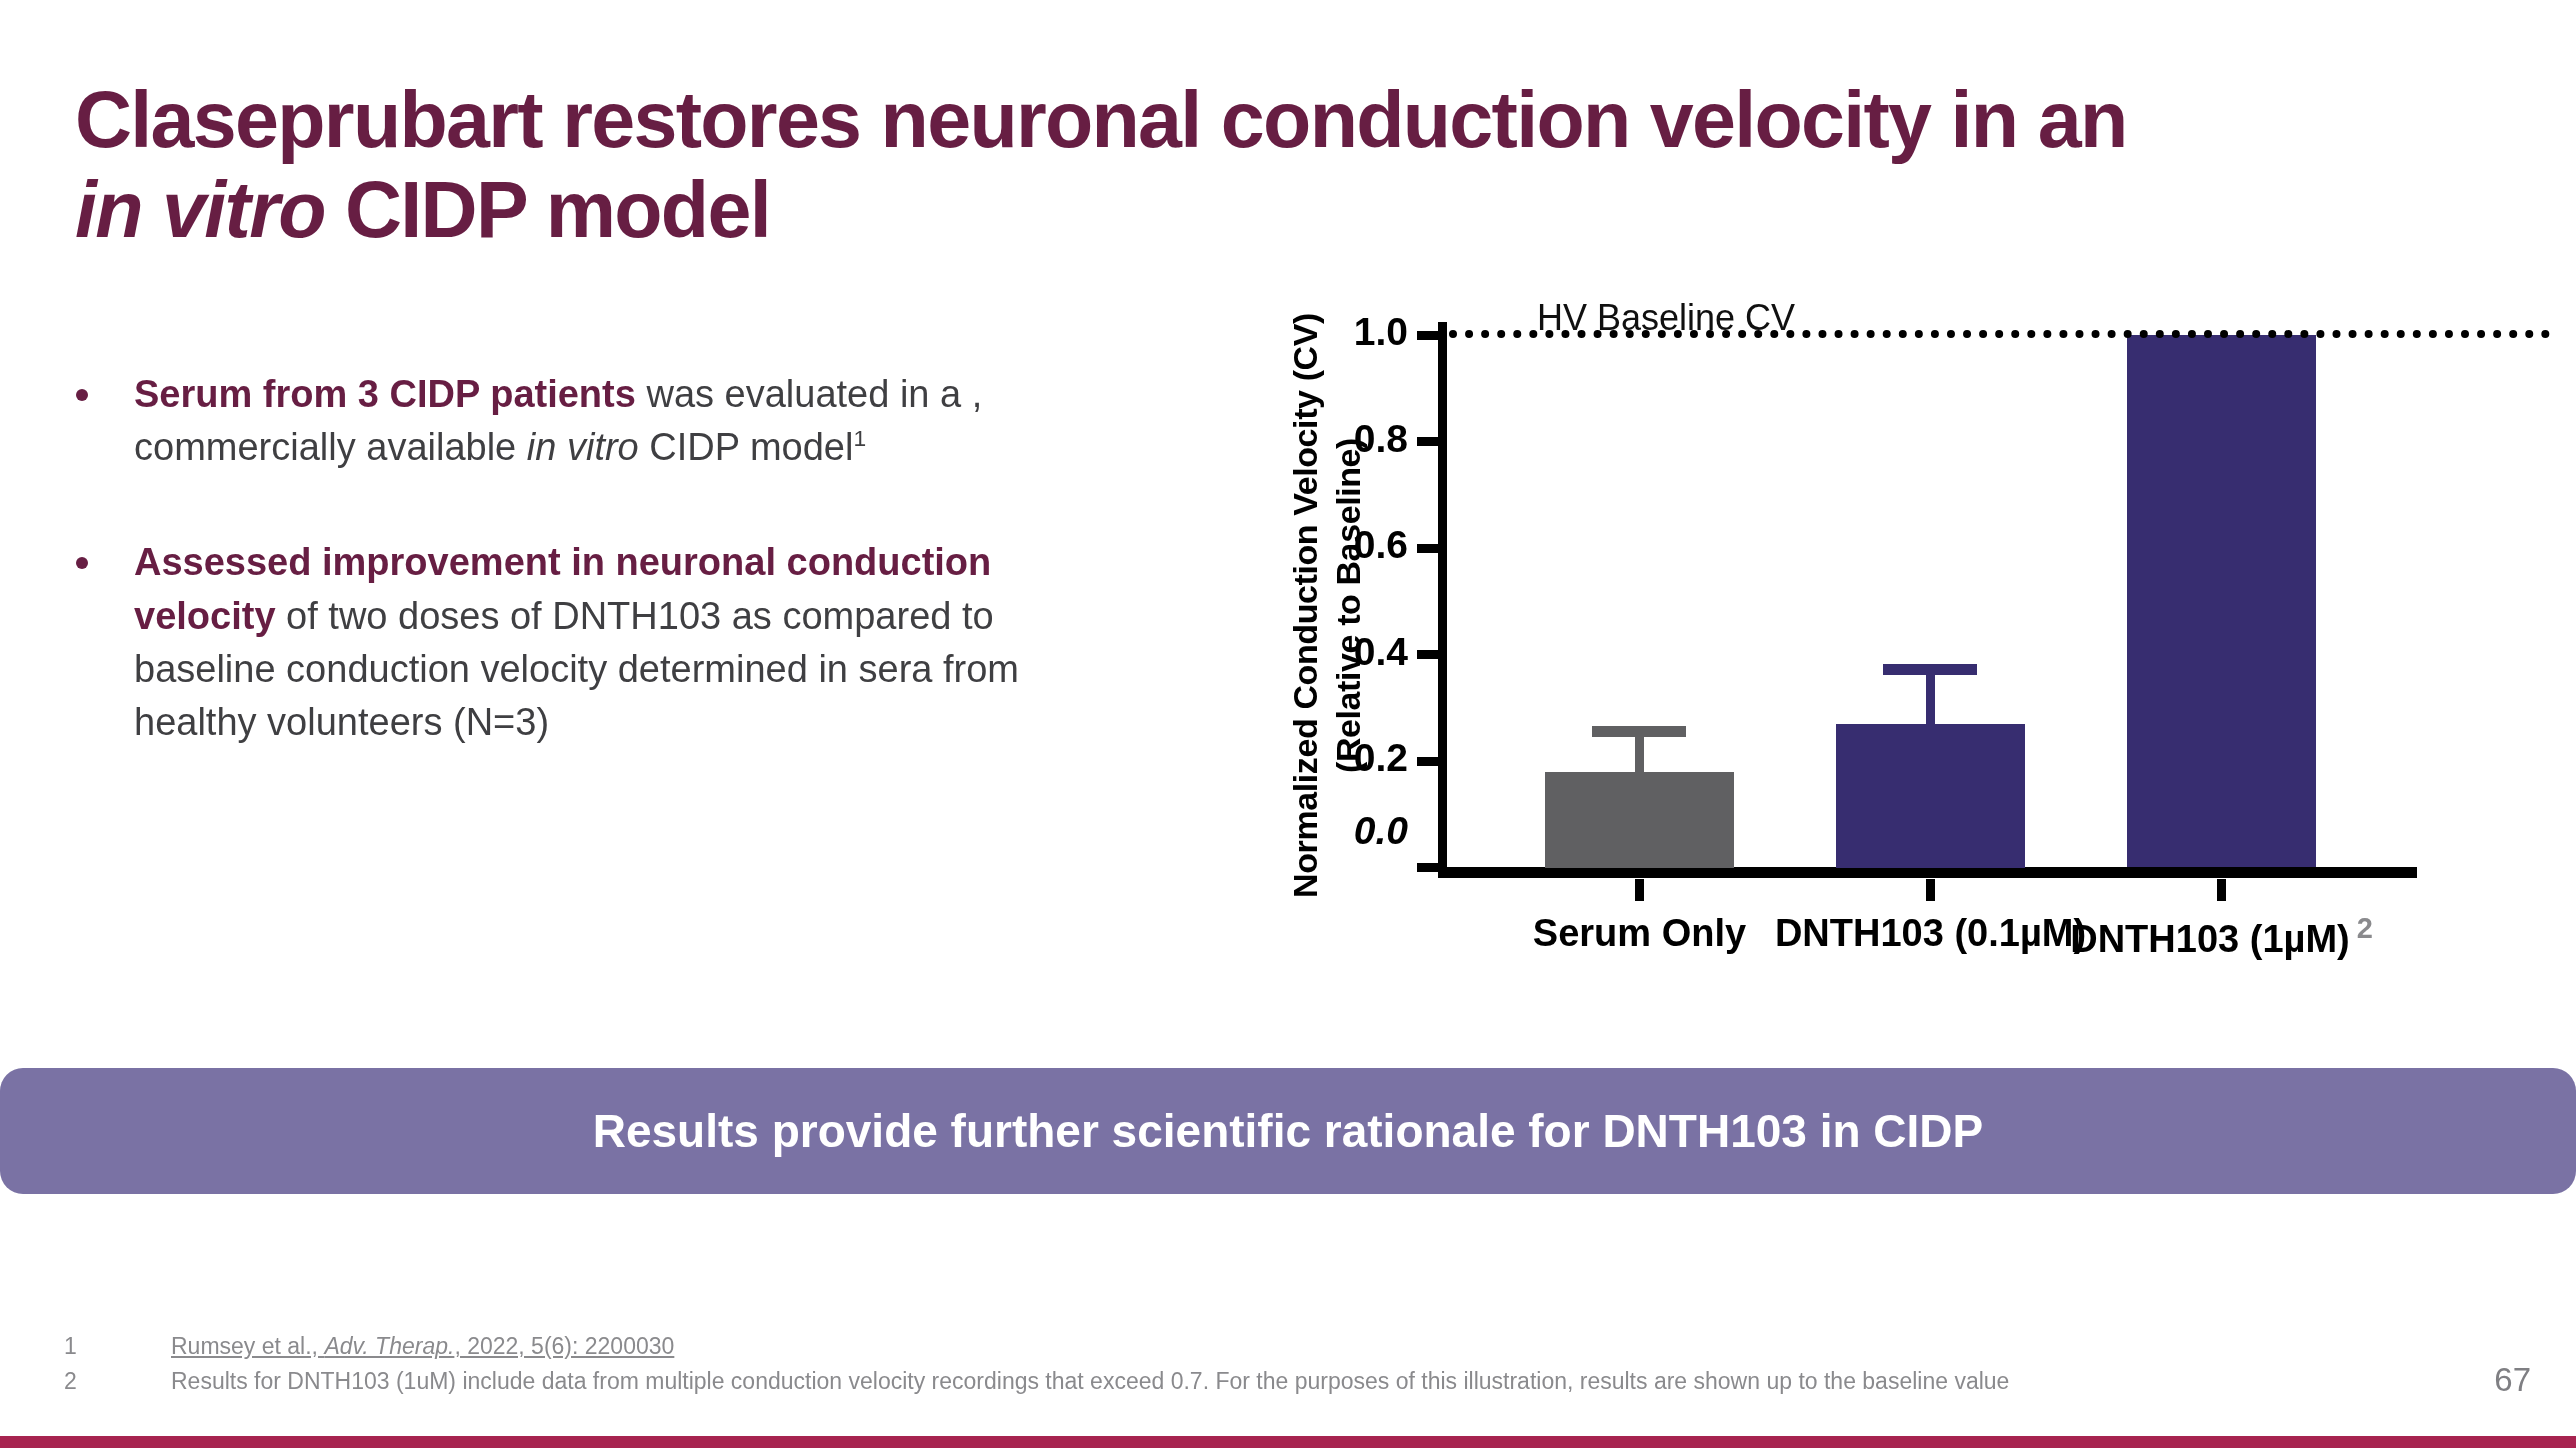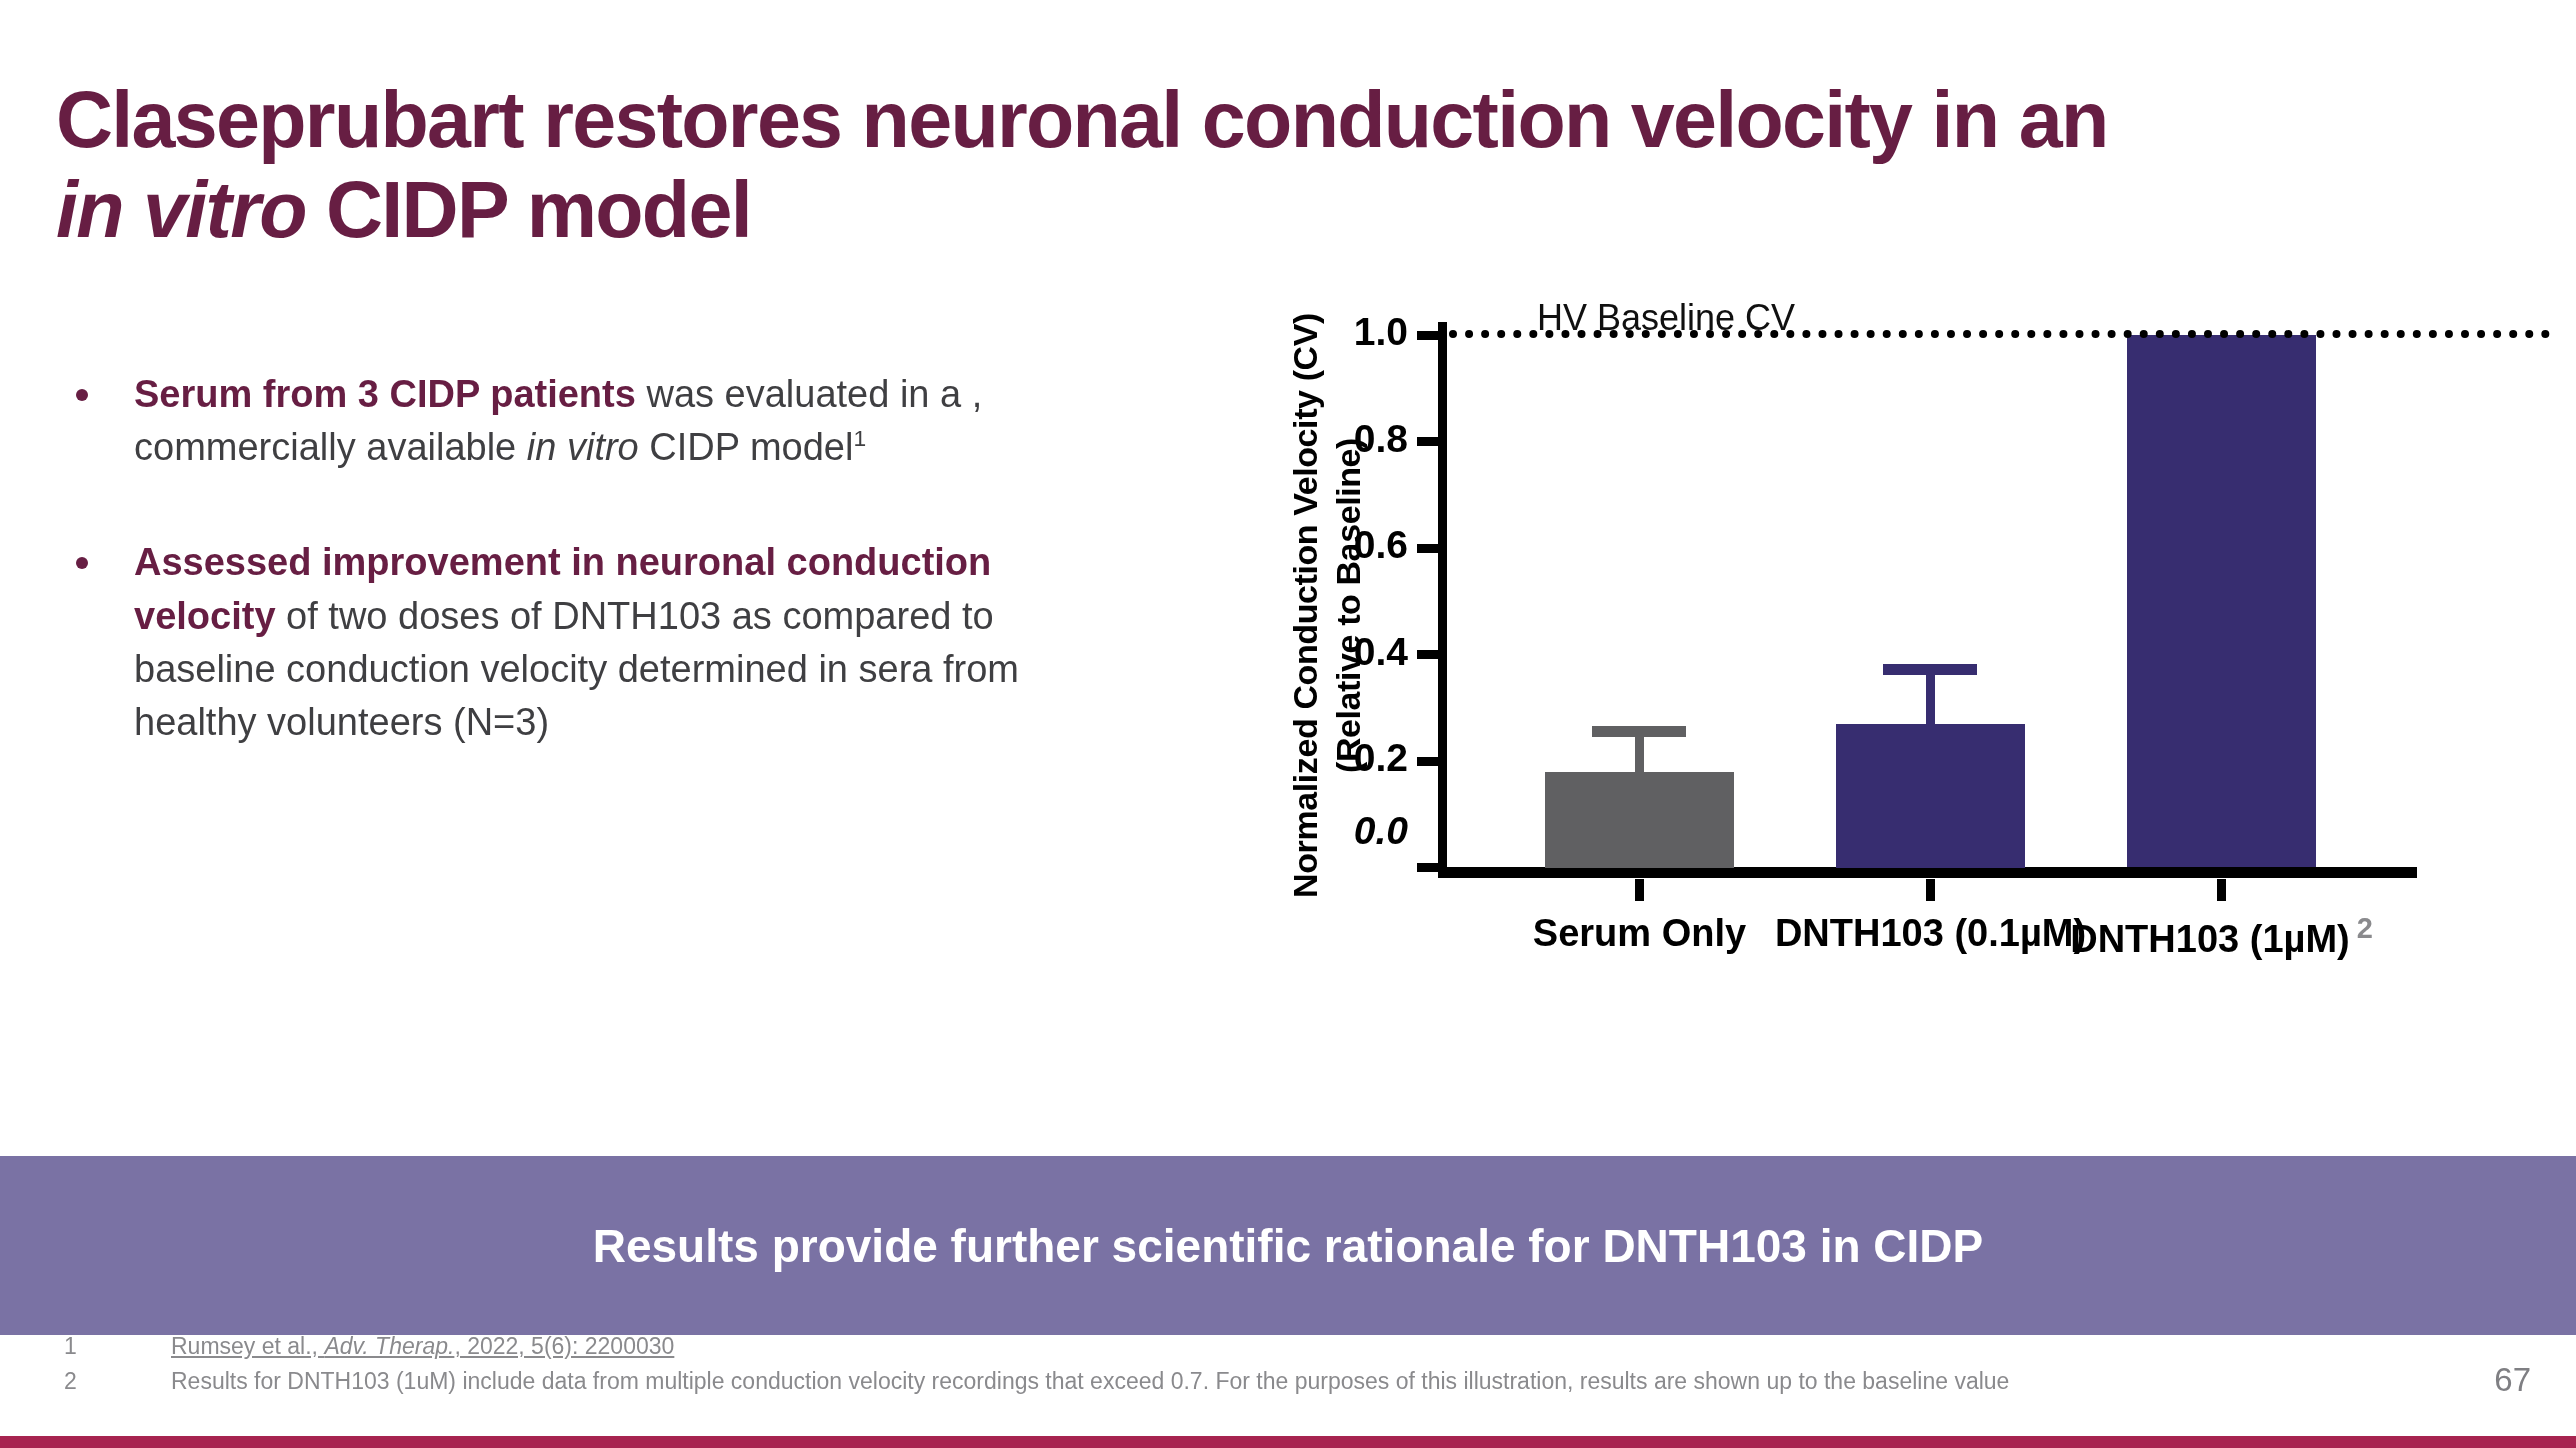--- a/index.html
+++ b/index.html
@@ -2,21 +2,21 @@
 <html style="font-size:13.7px"><head>
 <meta charset="utf-8">
 <style>
   html,body{margin:0;padding:0;background:#fff;}
   .slide{
     position:relative; width:2576px; height:1449px; background:#ffffff;
     overflow:hidden; font-family:"Liberation Sans", sans-serif;
   }
   
   .title{
-    position:absolute; left:56px; top:22px; width:2404px;
+    position:absolute; left:75px; top:22px; width:2404px;
     font-size:79px; font-weight:bold; line-height:1.14; letter-spacing:-1.7px;
     color:#671e43;
   }
   .title .run-italic{font-style:italic;}
   
   .bullets{
     position:absolute; left:67px; top:368px; width:1151px;
     list-style:none; margin:0; padding:0;
   }
   .bullets li{
@@ -47,22 +47,22 @@
   .ytick-mark{position:absolute; left:181px; width:20.6px; height:9.4px; background:#000;}
   .bar{position:absolute; z-index:2;}
   .err-stem{position:absolute; width:9.4px; z-index:3;}
   .err-cap{position:absolute; height:11px; z-index:3;}
   .xtick-mark{position:absolute; top:604px; width:9.4px; height:22px; background:#000;}
   .cat-label{position:absolute; top:637px; width:395px; text-align:center;
     font-size:38px; font-weight:bold; color:#000;}
   .cat-sup{color:#8a8a8d; font-size:29px; vertical-align:super; margin-left:6.9px;}
   
   .banner{
-    position:absolute; left:0; top:1156px; width:2576px; height:179px;
-    background:#7a72a4; display:flex; align-items:center; justify-content:center;
+    position:absolute; left:0; top:1068px; width:2576px; height:126px;
+    background:#7a72a4; display:flex; align-items:center; justify-content:center;border-radius:23px;
   }
   .banner-text{color:#ffffff; font-size:46px; font-weight:bold;}
   
   .footnotes{position:absolute; left:64px; top:1329px; width:2318px;
     font-size:23px; color:#8a8a8d;}
   .fn-row{display:flex; line-height:1.5;}
   .fn-num{width:107px; flex:0 0 107px;}
   .fn-link{text-decoration:underline;margin-top:40px;}
   .page-number{position:absolute; right:45px; top:1361px; font-size:33px; color:#7f7f83;}
   .bottom-bar{position:absolute; left:0; bottom:0; width:2576px; height:13px; background:#a72450;}

